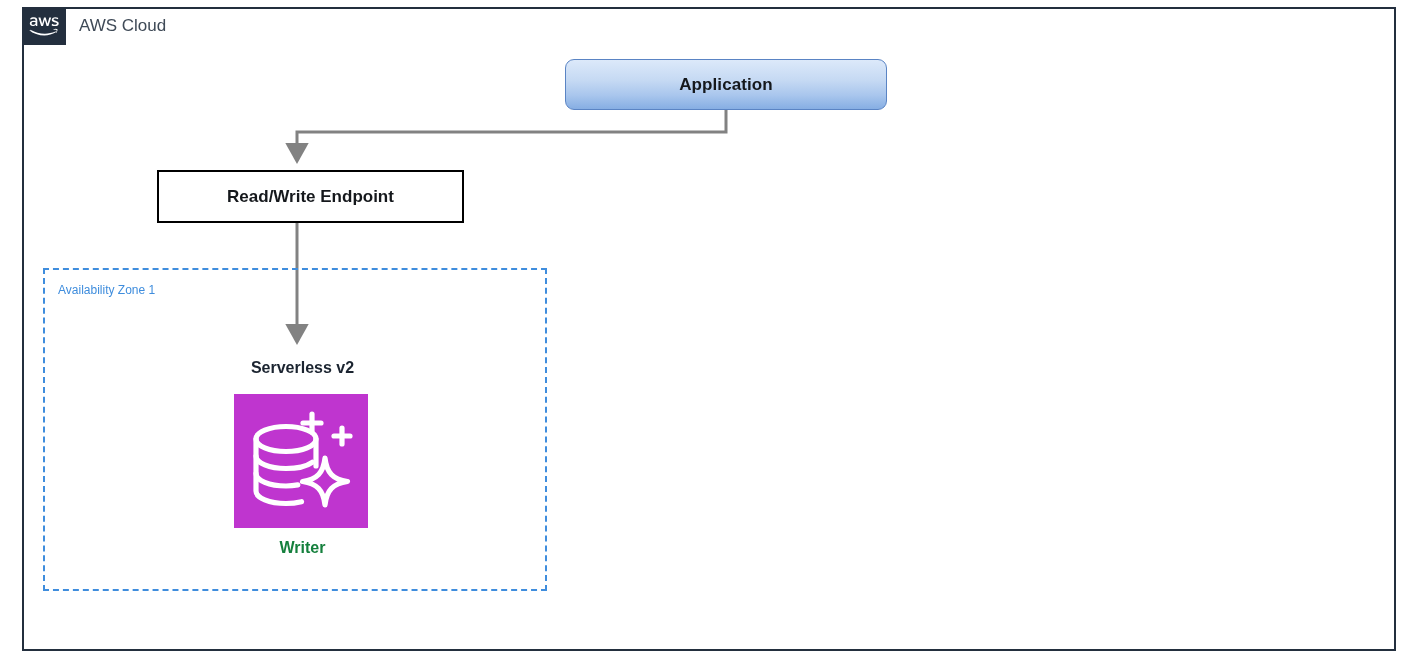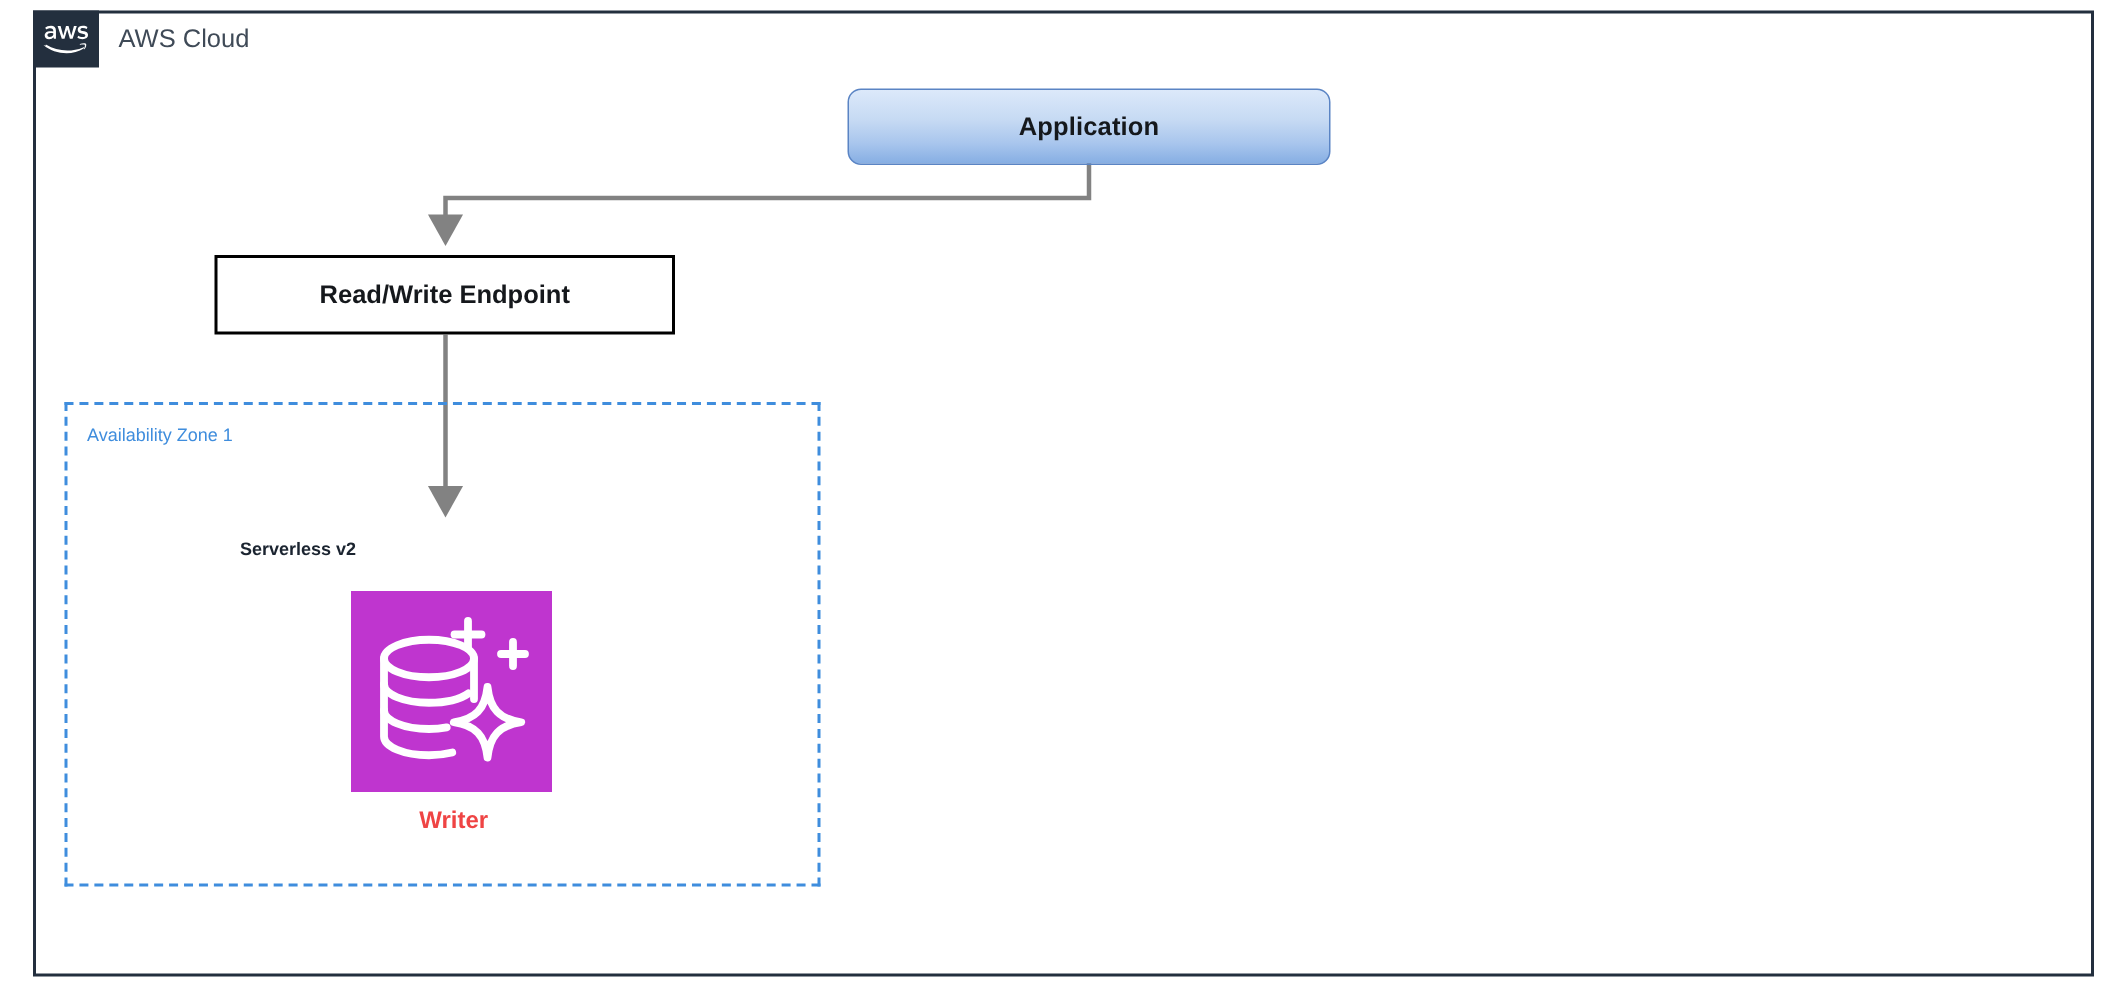--- a/index.html
+++ b/index.html
@@ -83,21 +83,21 @@
   .app-box-label {
     font-size: 17px;
     font-weight: bold;
     color: #15181c;
     letter-spacing: .1px;
   }
 
   
   .rw-box {
     position: absolute;
-    left: 143px;
+    left: 157px;
     top: 170px;
     width: 307px;
     height: 53px;
     border: 2px solid #000000;
     background: #ffffff;
     box-sizing: border-box;
     display: flex;
     align-items: center;
     justify-content: center;
   }
@@ -126,33 +126,34 @@
     color: #3f8ddd;
     white-space: nowrap;
   }
 
   
   .sv2-title {
     position: absolute;
     left: 160px;
     top: 359px;
     width: 285px;
-    font-size: 12px;
+    text-align: center;
+    font-size: 16px;
     font-weight: bold;
     color: #1b2430;
   }
   .writer-title {
     position: absolute;
     left: 160px;
     top: 539px;
     width: 285px;
     text-align: center;
     font-size: 16px;
     font-weight: bold;
-    color: #ef4444;
+    color: #15803d;
   }
 
   .db-icon {
     position: absolute;
     left: 234px;
     top: 394px;
     width: 134px;
     height: 134px;
     background: #bf35cf;
   }

